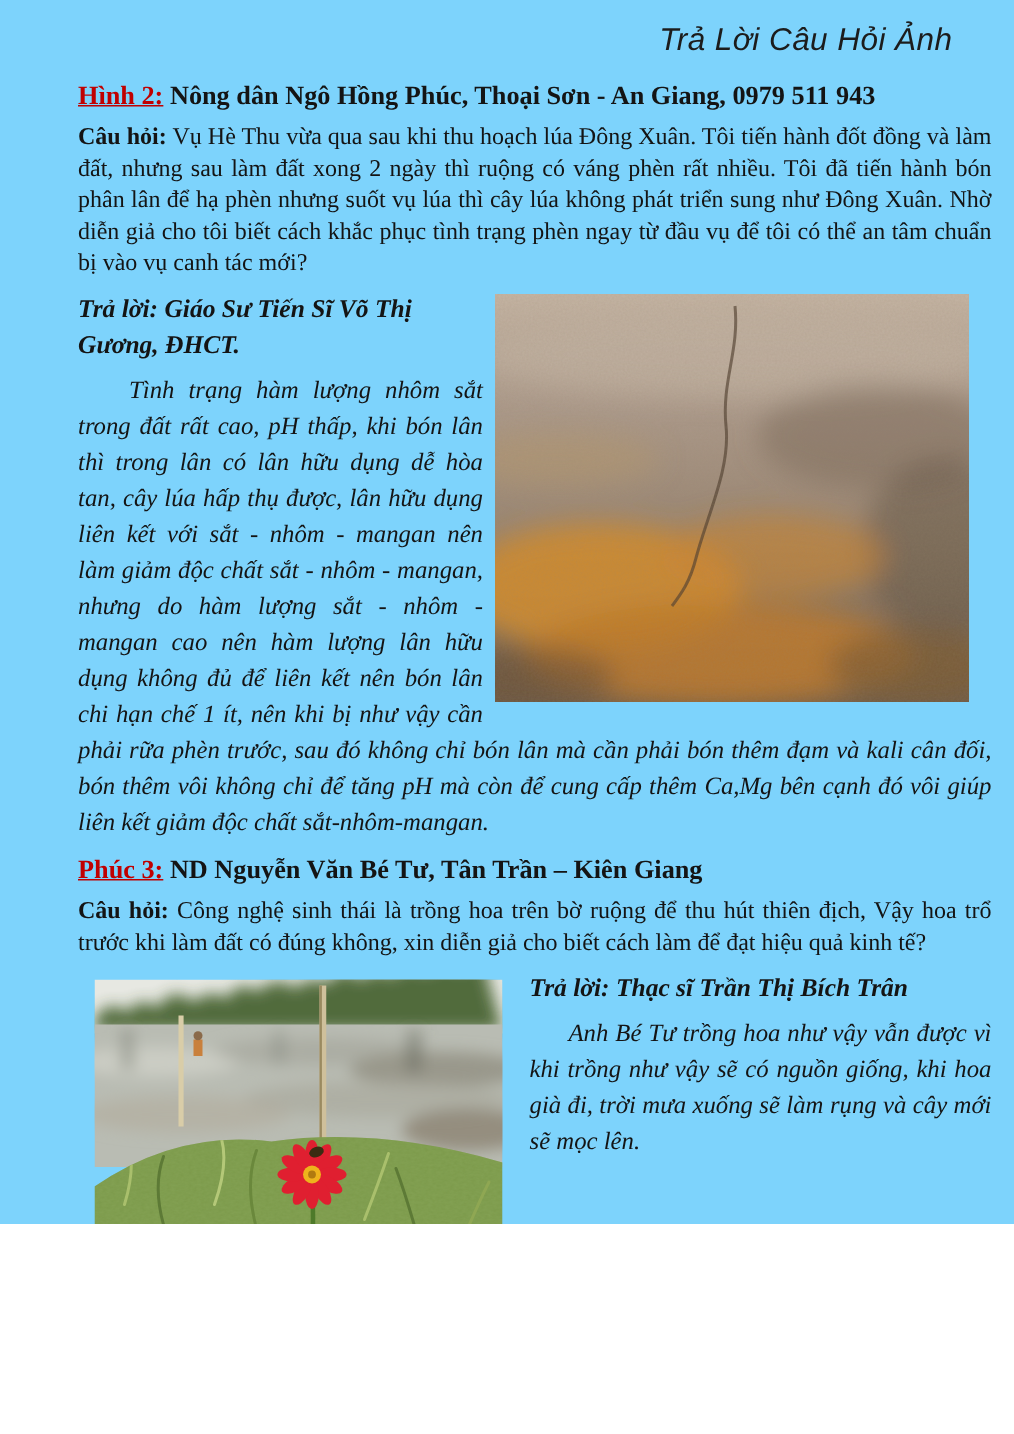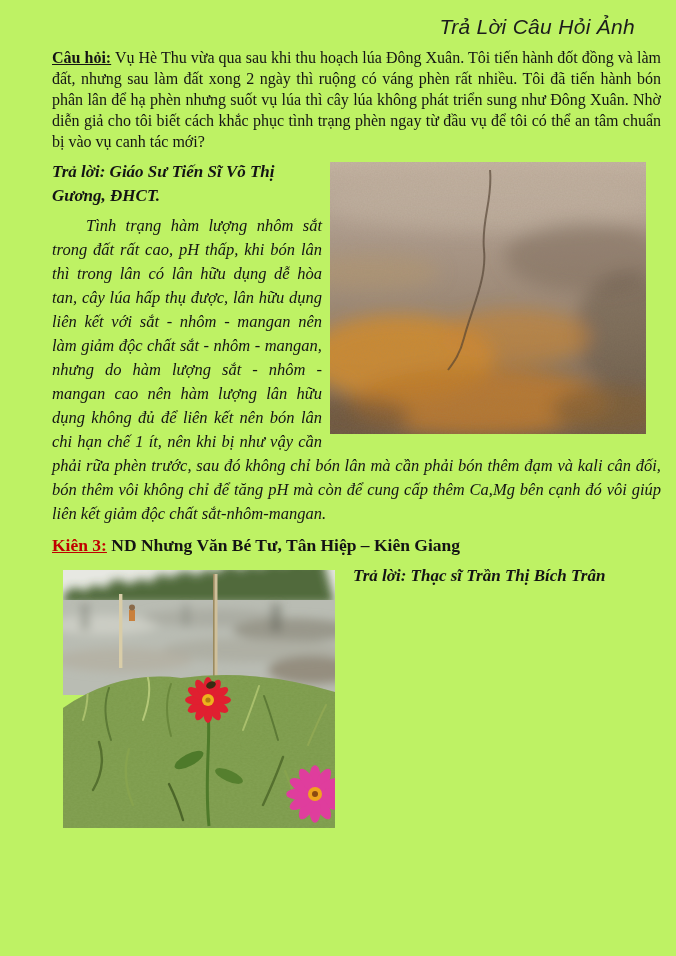--- a/index.html
+++ b/index.html
@@ -1,50 +1,51 @@
 <!DOCTYPE html>
 <html><head>
 <meta charset="utf-8">
 <style>
   :root { --red:#c00000; --ink:#141414; }
   html,body { margin:0; padding:0; background:#fff; }
   .page {
-    width:676px; height:956px; box-sizing:border-box;
-    padding:14px 15px 0 52px; background:#bef264; overflow:hidden;
+    width:676px; height:816px; box-sizing:border-box;
+    padding:14px 15px 0 52px; background:#7dd3fc; overflow:hidden;
     font-family:"Liberation Serif", serif; color:var(--ink); position:relative;
   }
   .header-title {
     margin:0; font-family:"Liberation Sans", sans-serif; font-style:italic;
     font-weight:normal; font-size:21px; line-height:26px; text-align:right;
     padding-right:26px; letter-spacing:.3px; color:#1c1c1c;
   }
   .fig-line { margin:13px 0 0; font-size:17.5px; line-height:21px; font-weight:bold; }
   .fig-label { color:var(--red); text-decoration:underline; }
   .q-para { margin:7px 0 0; font-size:16px; line-height:21px; text-align:justify; }
-  .q-label { font-weight:bold;text-decoration:underline; }
+  .q-label { font-weight:bold; }
   .answer-block { margin-top:8px; }
   .answer-block::after { content:""; display:block; clear:both; }
   .photo { display:block; }
   .photo svg { display:block; width:100%; height:100%; }
   .photo-field { float:right; width:316px; height:272px; margin:2px 15px 16px 8px; }
   .photo-bund  { float:left;  width:272px; height:258px; margin:6px 18px 4px 11px; }
   .answer-heading { margin:6px 0 0; font-size:17px; line-height:24px; font-weight:bold; font-style:italic; }
   .answer-body { margin:6px 0 0; font-size:16.5px; line-height:24px; font-style:italic; text-align:justify; text-indent:34px; }
   .answer-body.col2 { text-indent:26px; }
   .answer-heading.h2col { margin-top:4px; }
   .summary-line { margin:7px 0 0; font-size:16px; line-height:21px; padding-left:6px; }
   .arrow-icon { display:inline-block; vertical-align:-1px; margin-right:8px; }
 </style>
 </head>
 <body>
 
 <div class="page">
 
   <h1 class="header-title">Trả Lời Câu Hỏi Ảnh</h1>
 
+  <p class="fig-line"><span class="fig-label">Hình 2:</span> <span>Nông dân Ngô Hồng Phúc, Thoại Sơn - An Giang, 0979 511 943</span></p>
 
   <p class="q-para"><span class="q-label">Câu hỏi:</span> <span>Vụ Hè Thu vừa qua sau khi thu hoạch lúa Đông Xuân. Tôi tiến hành đốt đồng và làm đất, nhưng sau làm đất xong 2 ngày thì ruộng có váng phèn rất nhiều. Tôi đã tiến hành bón phân lân để hạ phèn nhưng suốt vụ lúa thì cây lúa không phát triển sung như Đông Xuân. Nhờ diễn giả cho tôi biết cách khắc phục tình trạng phèn ngay từ đầu vụ để tôi có thể an tâm chuẩn bị vào vụ canh tác mới?</span></p>
 
   <div class="answer-block">
     <div class="photo photo-field">
       <svg viewBox="0 0 316 272" preserveAspectRatio="none">
         <defs>
           <linearGradient id="mudg" x1="0" y1="0" x2="0" y2="1">
             <stop offset="0" stop-color="#c6b6a5"></stop>
             <stop offset="0.3" stop-color="#ab998a"></stop>
@@ -73,22 +74,23 @@
         </g>
         <path d="M160 8 C163 38 151 58 154 88 C157 116 142 146 134 176 C130 192 124 200 118 208" stroke="#4c3b2b" stroke-width="2" fill="none" opacity="0.65"></path>
         <rect width="316" height="272" filter="url(#grain)" opacity="0.22"></rect>
       </svg>
     </div>
     <p class="answer-heading">Trả lời: Giáo Sư Tiến Sĩ Võ Thị Gương, ĐHCT.</p>
     <p class="answer-body">Tình trạng hàm lượng nhôm sắt trong đất rất cao, pH thấp, khi bón lân thì trong lân có lân hữu dụng dễ hòa tan, cây lúa hấp thụ được, lân hữu dụng liên kết với sắt - nhôm - mangan nên làm giảm độc chất sắt - nhôm - mangan, nhưng do hàm lượng sắt - nhôm - mangan cao nên hàm lượng lân hữu dụng không đủ để liên kết nên bón lân chi hạn chế 1 ít, nên khi bị như vậy cần phải rữa phèn trước, sau đó không chỉ bón lân mà cần phải bón thêm đạm và kali cân đối, bón thêm vôi không chỉ để tăng pH mà còn để cung cấp thêm Ca,Mg bên cạnh đó vôi giúp liên kết giảm độc chất sắt-nhôm-mangan.</p>
   </div>
 
 
-  <p class="fig-line" style="margin-top:9px"><span class="fig-label">Kiên 3:</span> <span>ND Nhưng Văn Bé Tư, Tân Hiệp – Kiên Giang</span></p>
+  <p class="fig-line" style="margin-top:9px"><span class="fig-label">Phúc 3:</span> <span>ND Nguyễn Văn Bé Tư, Tân Trần – Kiên Giang</span></p>
 
+  <p class="q-para"><span class="q-label">Câu hỏi:</span> <span>Công nghệ sinh thái là trồng hoa trên bờ ruộng để thu hút thiên địch, Vậy hoa trổ trước khi làm đất có đúng không, xin diễn giả cho biết cách làm để đạt hiệu quả kinh tế?</span></p>
 
   <div class="answer-block">
     <div class="photo photo-bund">
       <svg viewBox="0 0 272 258" preserveAspectRatio="none">
         <defs>
           <filter id="soft2" x="-30%" y="-30%" width="160%" height="160%">
               <feGaussianBlur stdDeviation="5"></feGaussianBlur>
             </filter>
           <filter id="grass-grain">
               <feTurbulence type="fractalNoise" baseFrequency="0.35 0.6" numOctaves="2"></feTurbulence>
@@ -170,15 +172,16 @@
             <use href="#petalR" transform="rotate(240) scale(1.25)"></use>
             <use href="#petalR" transform="rotate(270) scale(1.25)"></use>
             <use href="#petalR" transform="rotate(300) scale(1.25)"></use>
             <use href="#petalR" transform="rotate(330) scale(1.25)"></use>
           <circle r="7" fill="#efa41e"></circle>
             <circle r="3" fill="#8c4a10"></circle>
         </g>
       </svg>
     </div>
     <p class="answer-heading h2col">Trả lời: Thạc sĩ Trần Thị Bích Trân</p>
+    <p class="answer-body col2">Anh Bé Tư trồng hoa như vậy vẫn được vì khi trồng như vậy sẽ có nguồn giống, khi hoa già đi, trời mưa xuống sẽ làm rụng và cây mới sẽ mọc lên.</p>
   </div>
 
 </div>
 
 </body></html>

